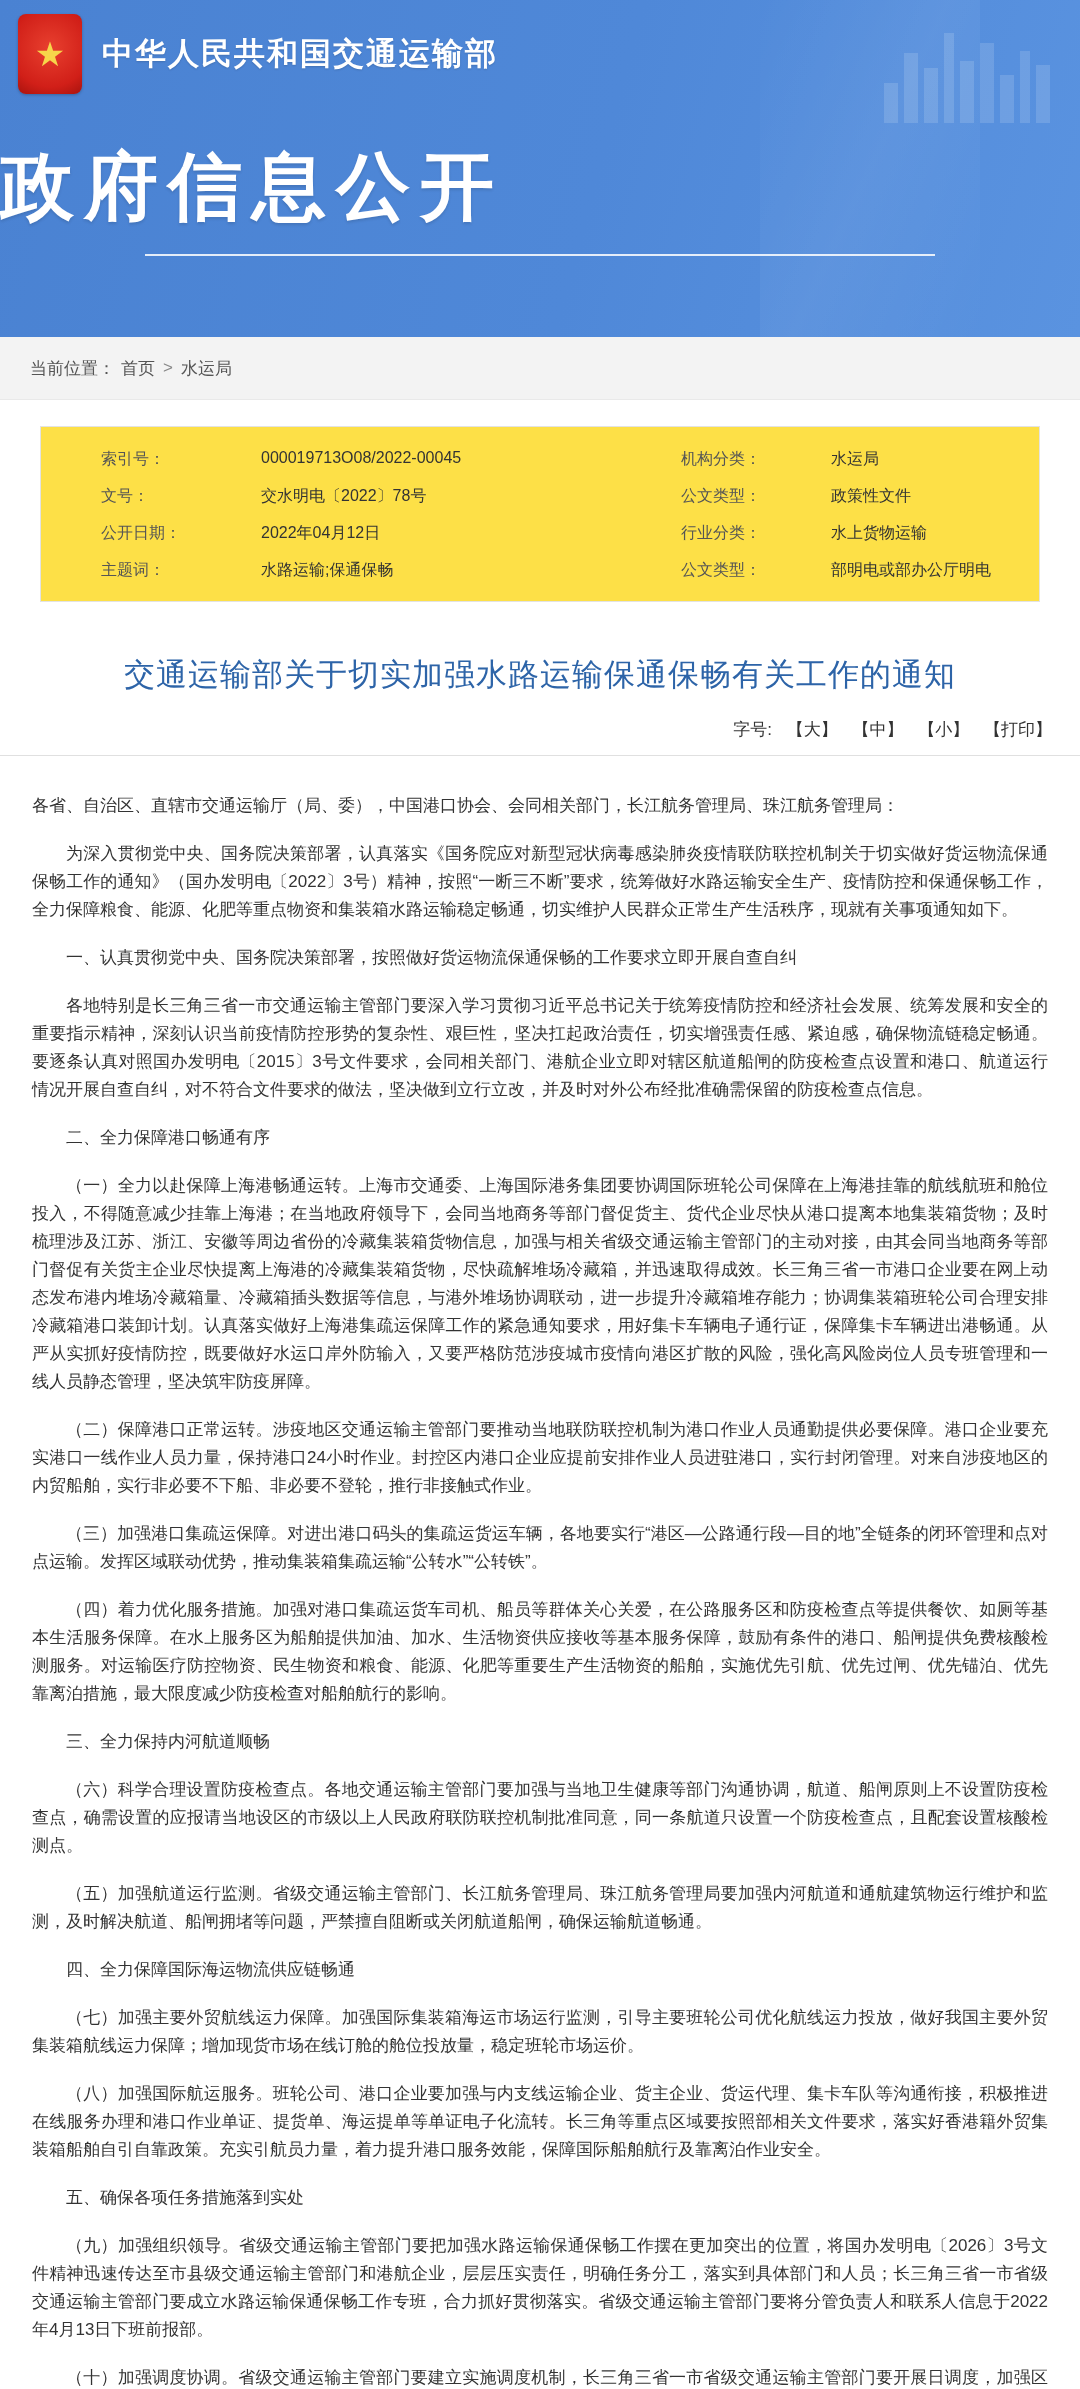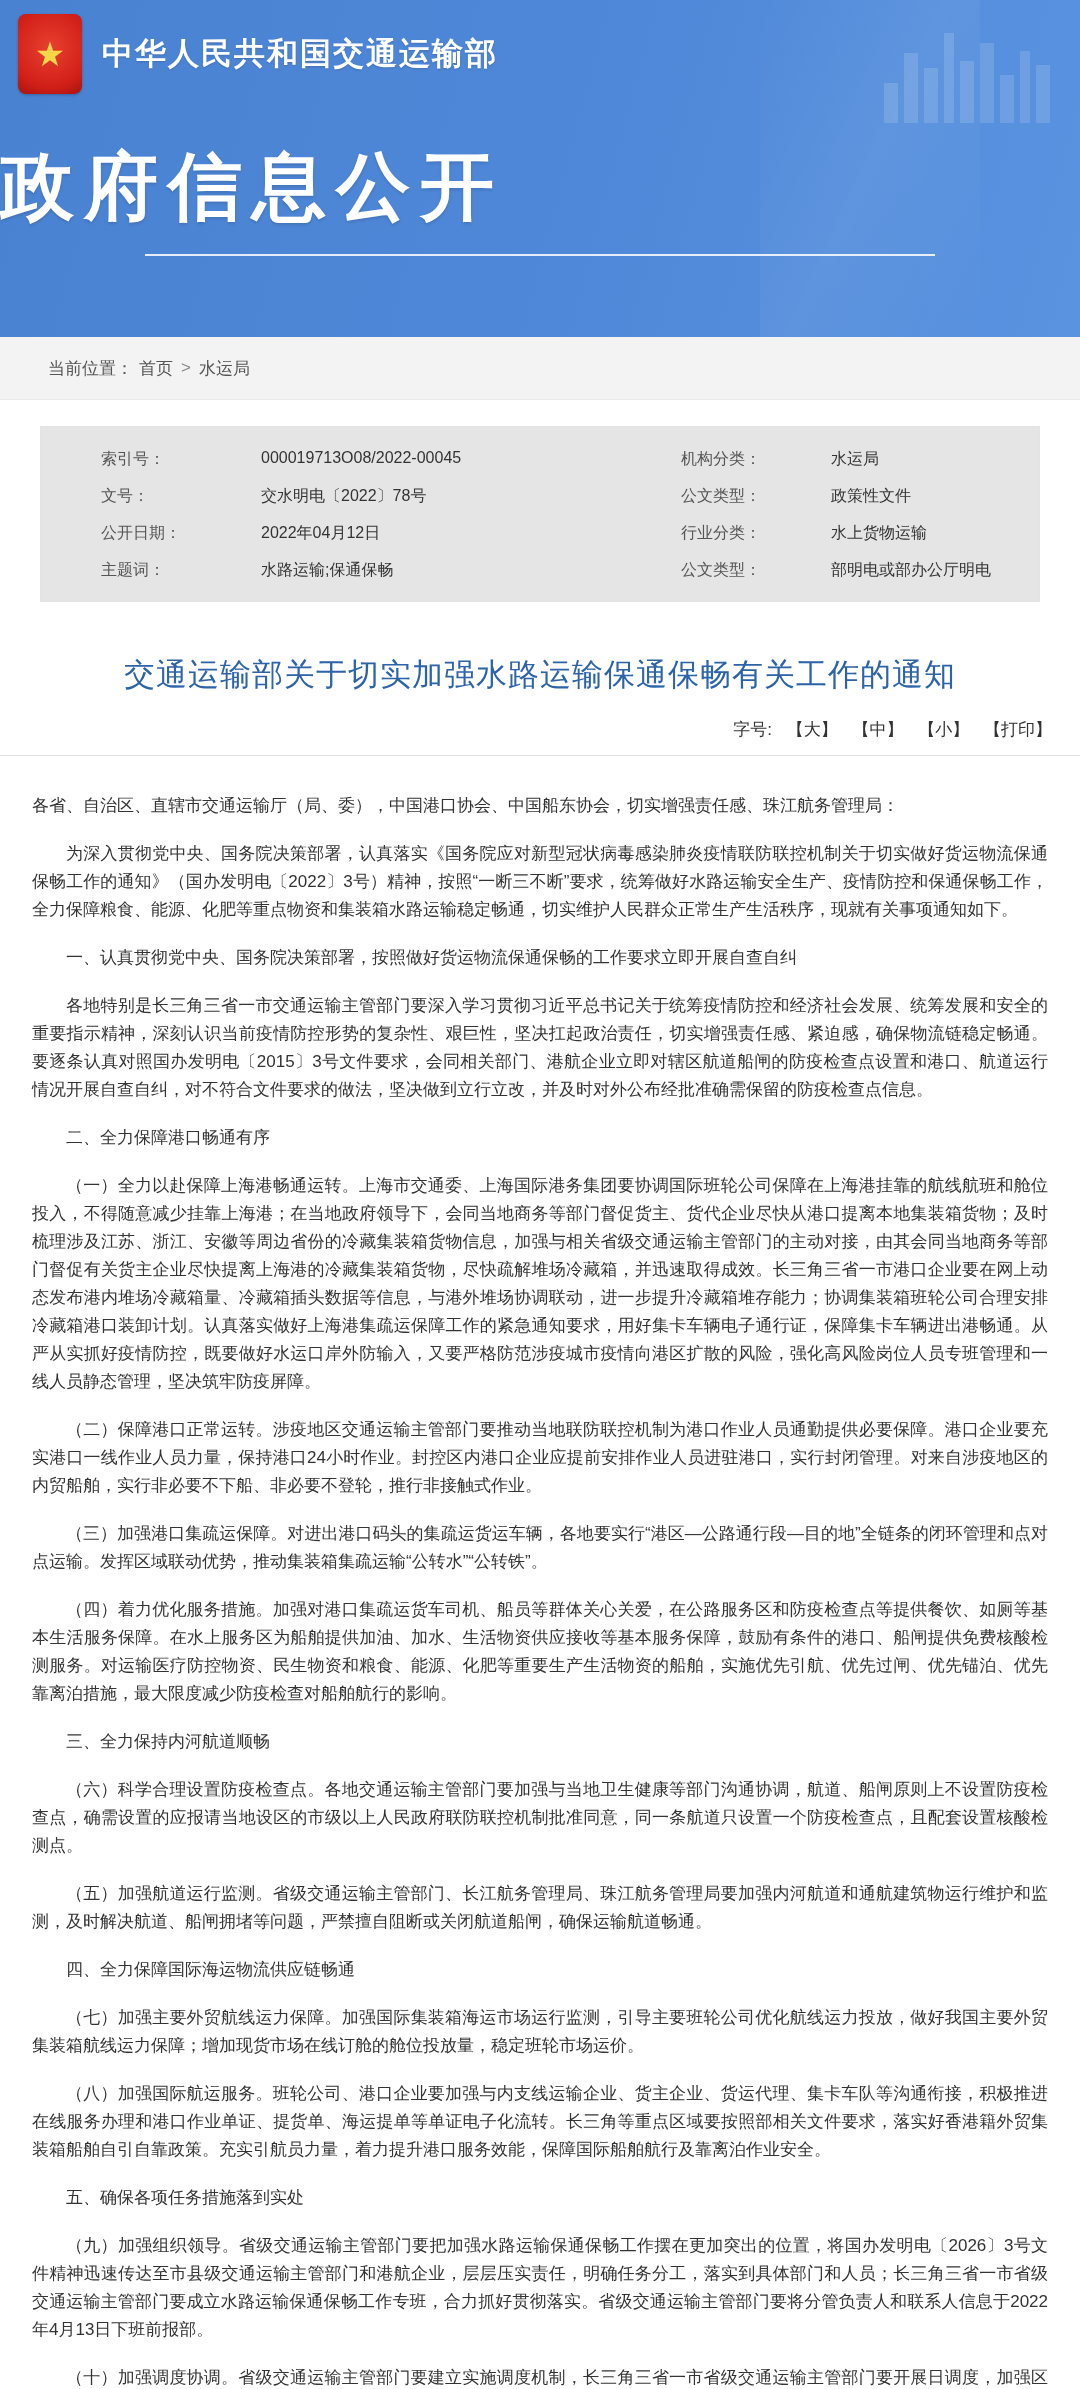--- a/index.html
+++ b/index.html
@@ -42,29 +42,29 @@
   .skyline i:nth-child(7){height:48px;} .skyline i:nth-child(8){height:72px; width:10px;}
   .skyline i:nth-child(9){height:58px;}
   .banner-streak {
     position:absolute; top:0; bottom:0; width:220px; left:760px;
     background:linear-gradient(115deg, rgba(255,255,255,0) 0%, rgba(255,255,255,.06) 50%, rgba(255,255,255,0) 100%);
   }
 
   
   .breadcrumb-bar {
     height:63px; background:#f3f3f3; border-bottom:1px solid #e9e9e9;
-    display:flex; align-items:center; padding-left:48px; font-size:17px; color:#555;
+    display:flex; align-items:center; padding-left:30px; font-size:17px; color:#555;
   }
   .breadcrumb-bar a { color:#555; text-decoration:none; margin:0 6px; cursor:pointer; }
   .crumb-sep { color:#888; margin:0 2px; }
 
   
   .content { padding:0 0 30px 0; }
   .meta-box {
-    margin:26px auto 0 auto; width:1000px; background:#e5e5e5;
+    margin:26px auto 0 auto; width:1000px; background:#fde047;
     border:1px solid #e3e3e3; padding:22px 0 20px 60px;
   }
   .meta-row { display:grid; grid-template-columns:160px 420px 150px 1fr; margin-bottom:16px; }
   .meta-row:last-child { margin-bottom:0; }
   .meta-label { color:#555; font-size:16px; }
   .meta-value { color:#333; font-size:16px; }
 
   
   .article-title {
     margin:52px 40px 0 40px; text-align:center;
@@ -152,21 +152,21 @@
     <span>字号:</span>
     <span class="opt">【大】</span>
     <span class="opt">【中】</span>
     <span class="opt">【小】</span>
     <span class="opt">【打印】</span>
   </div>
 
   <hr class="divider">
 
   <div class="article-body-wrap">
-    <div class="recipients">各省、自治区、直辖市交通运输厅（局、委），中国港口协会、中国船东协会，切实增强责任感、珠江航务管理局：</div>
+    <div class="recipients">各省、自治区、直辖市交通运输厅（局、委），中国港口协会、会同相关部门，长江航务管理局、珠江航务管理局：</div>
     <div class="article-body">
         <p class="para">为深入贯彻党中央、国务院决策部署，认真落实《国务院应对新型冠状病毒感染肺炎疫情联防联控机制关于切实做好货运物流保通保畅工作的通知》（国办发明电〔2022〕3号）精神，按照“一断三不断”要求，统筹做好水路运输安全生产、疫情防控和保通保畅工作，全力保障粮食、能源、化肥等重点物资和集装箱水路运输稳定畅通，切实维护人民群众正常生产生活秩序，现就有关事项通知如下。</p>
         <p class="para">一、认真贯彻党中央、国务院决策部署，按照做好货运物流保通保畅的工作要求立即开展自查自纠</p>
         <p class="para">各地特别是长三角三省一市交通运输主管部门要深入学习贯彻习近平总书记关于统筹疫情防控和经济社会发展、统筹发展和安全的重要指示精神，深刻认识当前疫情防控形势的复杂性、艰巨性，坚决扛起政治责任，切实增强责任感、紧迫感，确保物流链稳定畅通。要逐条认真对照国办发明电〔2015〕3号文件要求，会同相关部门、港航企业立即对辖区航道船闸的防疫检查点设置和港口、航道运行情况开展自查自纠，对不符合文件要求的做法，坚决做到立行立改，并及时对外公布经批准确需保留的防疫检查点信息。</p>
         <p class="para">二、全力保障港口畅通有序</p>
         <p class="para">（一）全力以赴保障上海港畅通运转。上海市交通委、上海国际港务集团要协调国际班轮公司保障在上海港挂靠的航线航班和舱位投入，不得随意减少挂靠上海港；在当地政府领导下，会同当地商务等部门督促货主、货代企业尽快从港口提离本地集装箱货物；及时梳理涉及江苏、浙江、安徽等周边省份的冷藏集装箱货物信息，加强与相关省级交通运输主管部门的主动对接，由其会同当地商务等部门督促有关货主企业尽快提离上海港的冷藏集装箱货物，尽快疏解堆场冷藏箱，并迅速取得成效。长三角三省一市港口企业要在网上动态发布港内堆场冷藏箱量、冷藏箱插头数据等信息，与港外堆场协调联动，进一步提升冷藏箱堆存能力；协调集装箱班轮公司合理安排冷藏箱港口装卸计划。认真落实做好上海港集疏运保障工作的紧急通知要求，用好集卡车辆电子通行证，保障集卡车辆进出港畅通。从严从实抓好疫情防控，既要做好水运口岸外防输入，又要严格防范涉疫城市疫情向港区扩散的风险，强化高风险岗位人员专班管理和一线人员静态管理，坚决筑牢防疫屏障。</p>
         <p class="para">（二）保障港口正常运转。涉疫地区交通运输主管部门要推动当地联防联控机制为港口作业人员通勤提供必要保障。港口企业要充实港口一线作业人员力量，保持港口24小时作业。封控区内港口企业应提前安排作业人员进驻港口，实行封闭管理。对来自涉疫地区的内贸船舶，实行非必要不下船、非必要不登轮，推行非接触式作业。</p>
         <p class="para">（三）加强港口集疏运保障。对进出港口码头的集疏运货运车辆，各地要实行“港区—公路通行段—目的地”全链条的闭环管理和点对点运输。发挥区域联动优势，推动集装箱集疏运输“公转水”“公转铁”。</p>
         <p class="para">（四）着力优化服务措施。加强对港口集疏运货车司机、船员等群体关心关爱，在公路服务区和防疫检查点等提供餐饮、如厕等基本生活服务保障。在水上服务区为船舶提供加油、加水、生活物资供应接收等基本服务保障，鼓励有条件的港口、船闸提供免费核酸检测服务。对运输医疗防控物资、民生物资和粮食、能源、化肥等重要生产生活物资的船舶，实施优先引航、优先过闸、优先锚泊、优先靠离泊措施，最大限度减少防疫检查对船舶航行的影响。</p>
         <p class="para">三、全力保持内河航道顺畅</p>

